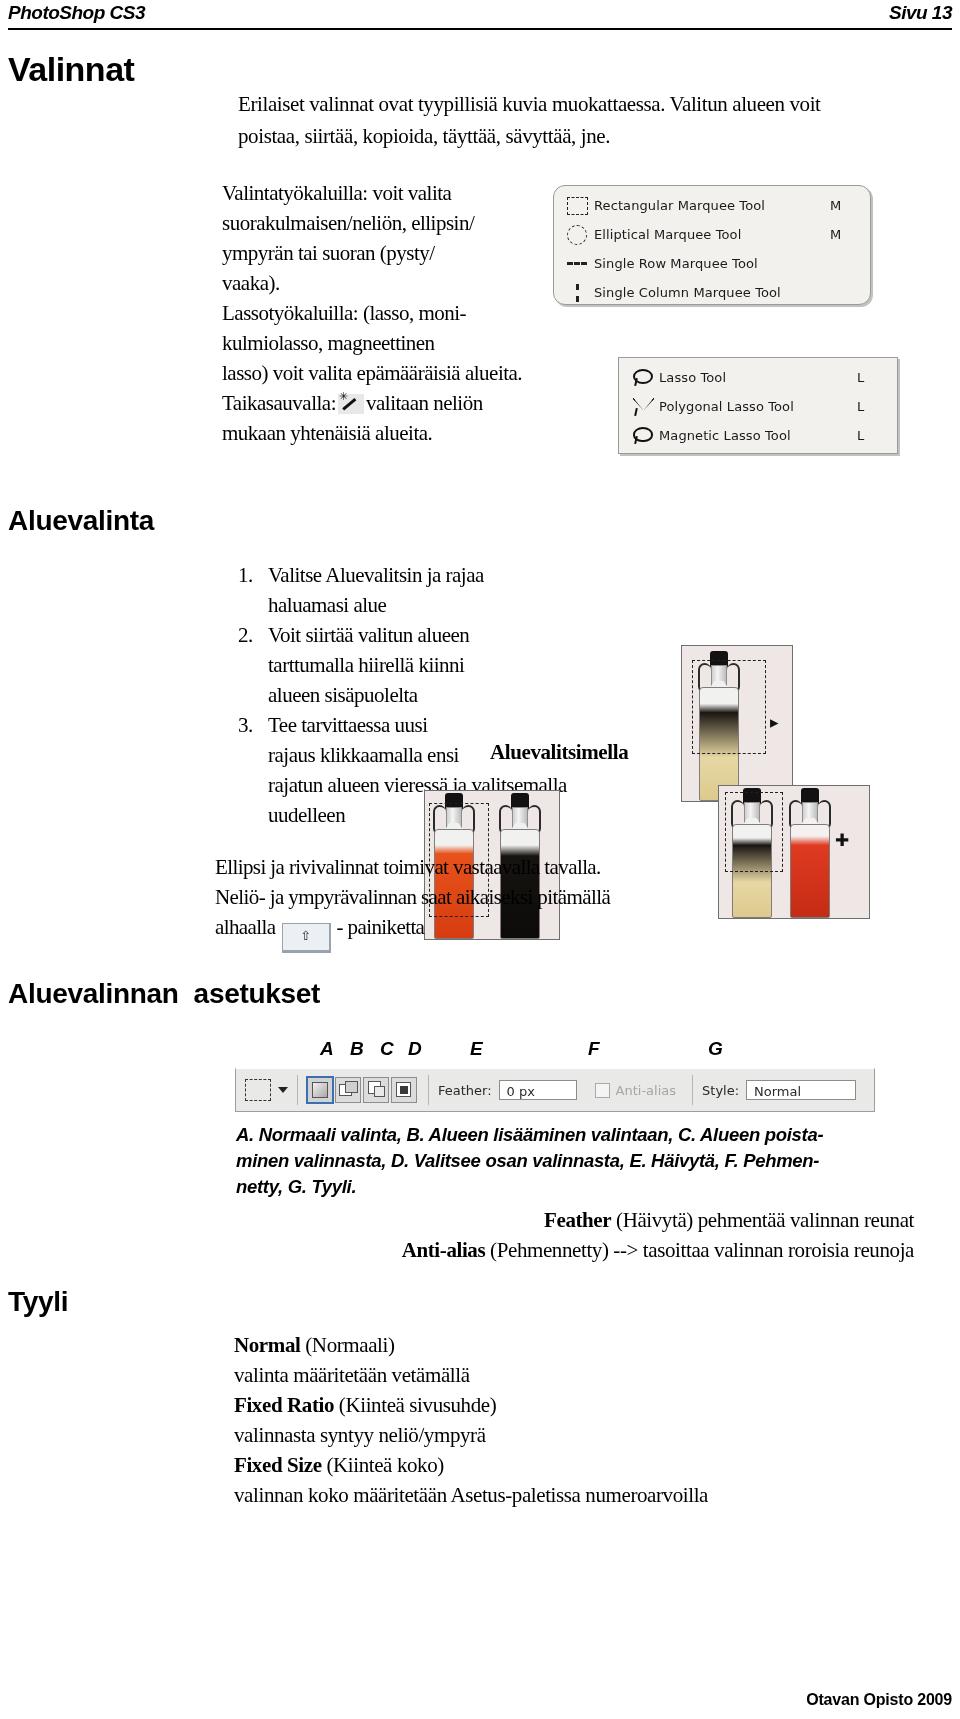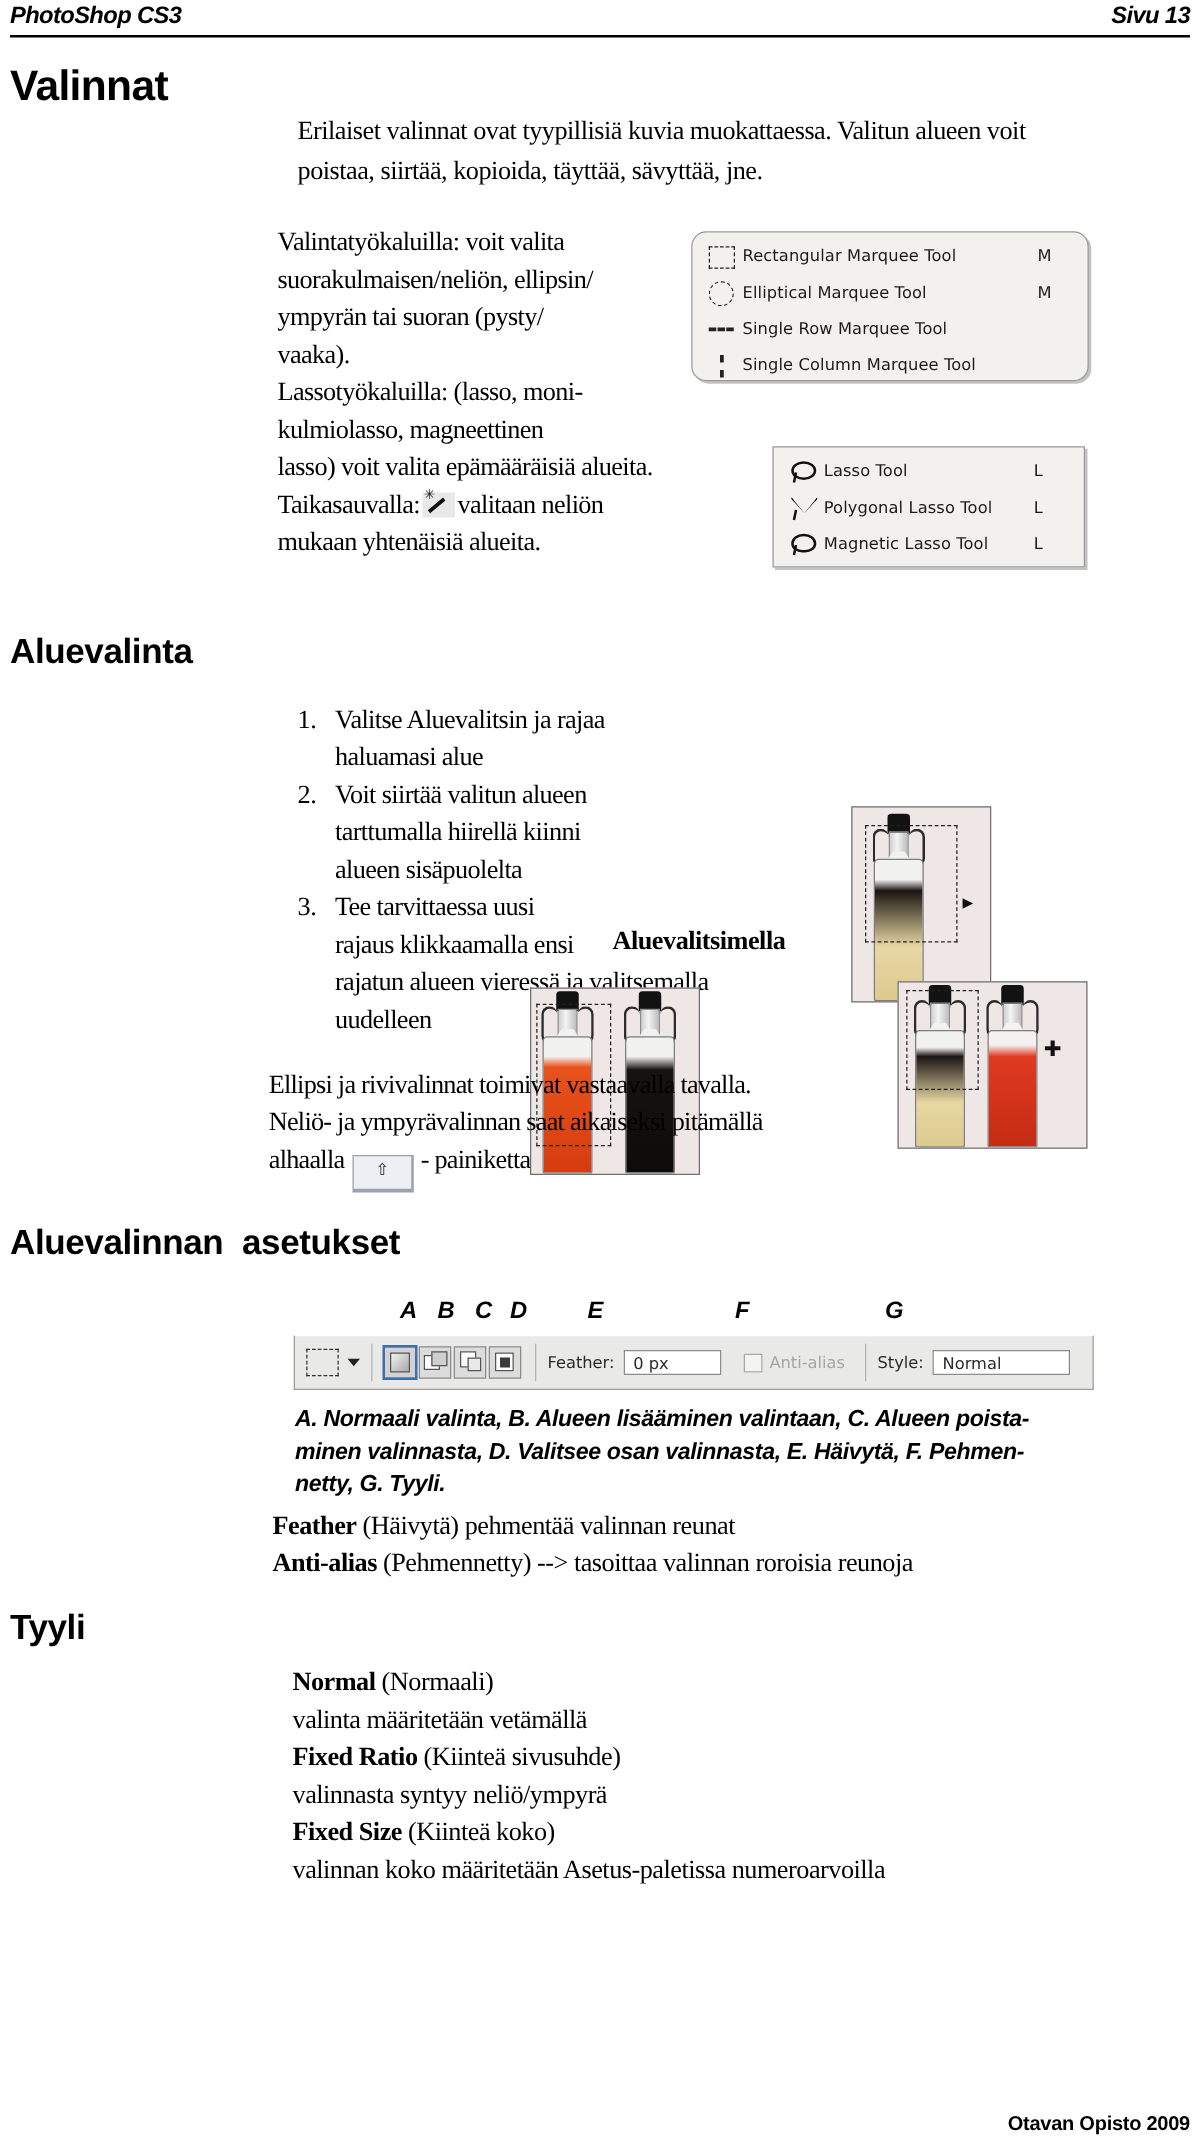--- a/index.html
+++ b/index.html
@@ -131,21 +131,21 @@
     padding-left: 3px;
     letter-spacing: 0.1px;
   }
   .ps-menu .shortcut {
     flex: 0 0 auto;
     width: 30px;
     text-align: left;
     padding-left: 6px;
   }
   #marquee-menu { left: 553px; top: 185px; width: 318px; height: 120px; border-radius: 12px; }
-  #lasso-menu   { left: 618px; top: 357px; width: 250px; height: 97px; }
+  #lasso-menu   { left: 618px; top: 357px; width: 280px; height: 97px; }
 
   
   .g-rect-marquee {
     width: 19px; height: 16px;
     border: 1.6px dashed #222;
   }
   .g-ellipse-marquee {
     width: 18px; height: 18px;
     border: 1.6px dashed #222;
     border-radius: 50%;
@@ -400,23 +400,24 @@
     position: absolute;
     left: 236px; top: 1122px; width: 660px;
     font-family: "Liberation Sans", sans-serif;
     font-style: italic;
     font-weight: bold;
     font-size: 18.5px;
     line-height: 26px;
     letter-spacing: -0.3px;
   }
   #feather-expl {
-    left: 218px; top: 1205px; width: 680px;
+    left: 234px; top: 1205px; width: 680px;
     line-height: 30px;
     letter-spacing: -0.4px;
+    text-align: right;
   }
   #feather-expl .l { display: block; white-space: nowrap; }
 
   #tyyli-body {
     left: 234px; top: 1330px; width: 680px;
     line-height: 30px;
     letter-spacing: -0.4px;
   }
   #tyyli-body .l { display: block; white-space: nowrap; }
 

